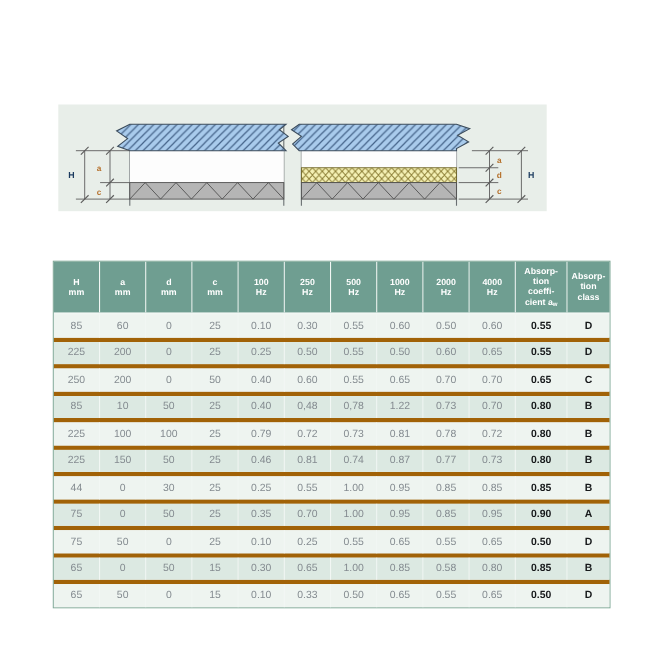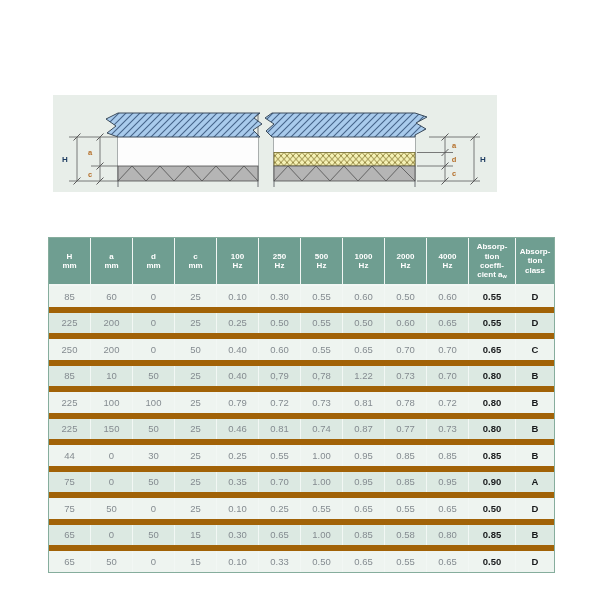--- a/index.html
+++ b/index.html
@@ -7,21 +7,21 @@
   .page{position:relative;width:602px;height:602px;background:#ffffff;overflow:hidden;}
 
   
   .diagram-panel{position:absolute;left:53px;top:95px;width:444px;height:97px;background:#e8eee9;}
 
   
   .abs-table{position:absolute;left:48px;top:237px;width:505px;border:1px solid #86ad9d;box-sizing:content-box;background:#eef4f0;}
   .trow{display:grid;grid-template-columns:42px 42px 42px 42px 42px 42px 42px 42px 42px 42px 47px 38px;}
   .thead{height:46px;border-bottom:2px solid #f2f7f4;}
   .tdata{height:20.5px;}
-  .tdata + .tdata{border-top:6px solid #a16207;}
+  .tdata + .tdata{border-top:4px solid #a16207;}
   .tcell{display:flex;align-items:center;justify-content:center;border-right:1.5px solid #f2f7f4;overflow:hidden;box-sizing:border-box;}
   .tcell:last-child{border-right:none;}
   .hcell{background:#6f9e91;color:#ffffff;font-weight:bold;font-size:8px;line-height:1.18;flex-direction:column;text-align:center;}
   .hline{white-space:nowrap;}
   .hline sub{font-size:5.5px;vertical-align:-1px;}
   .tdata:nth-child(even) .tcell{background:#eef4f0;}
   .tdata:nth-child(odd) .tcell{background:#dce9e2;}
   .dcell{font-size:9.5px;color:#848b90;}
   .dcell.c10,.dcell.c11{font-weight:bold;color:#17191b;}
 </style>
@@ -206,21 +206,21 @@
         <div class="tcell dcell c9">0.70</div>
         <div class="tcell dcell c10">0.65</div>
         <div class="tcell dcell c11">C</div>
       </div>
       <div class="trow tdata">
         <div class="tcell dcell c0">85</div>
         <div class="tcell dcell c1">10</div>
         <div class="tcell dcell c2">50</div>
         <div class="tcell dcell c3">25</div>
         <div class="tcell dcell c4">0.40</div>
-        <div class="tcell dcell c5">0,79</div>
+        <div class="tcell dcell c5">0,48</div>
         <div class="tcell dcell c6">0,78</div>
         <div class="tcell dcell c7">1.22</div>
         <div class="tcell dcell c8">0.73</div>
         <div class="tcell dcell c9">0.70</div>
         <div class="tcell dcell c10">0.80</div>
         <div class="tcell dcell c11">B</div>
       </div>
       <div class="trow tdata">
         <div class="tcell dcell c0">225</div>
         <div class="tcell dcell c1">100</div>

